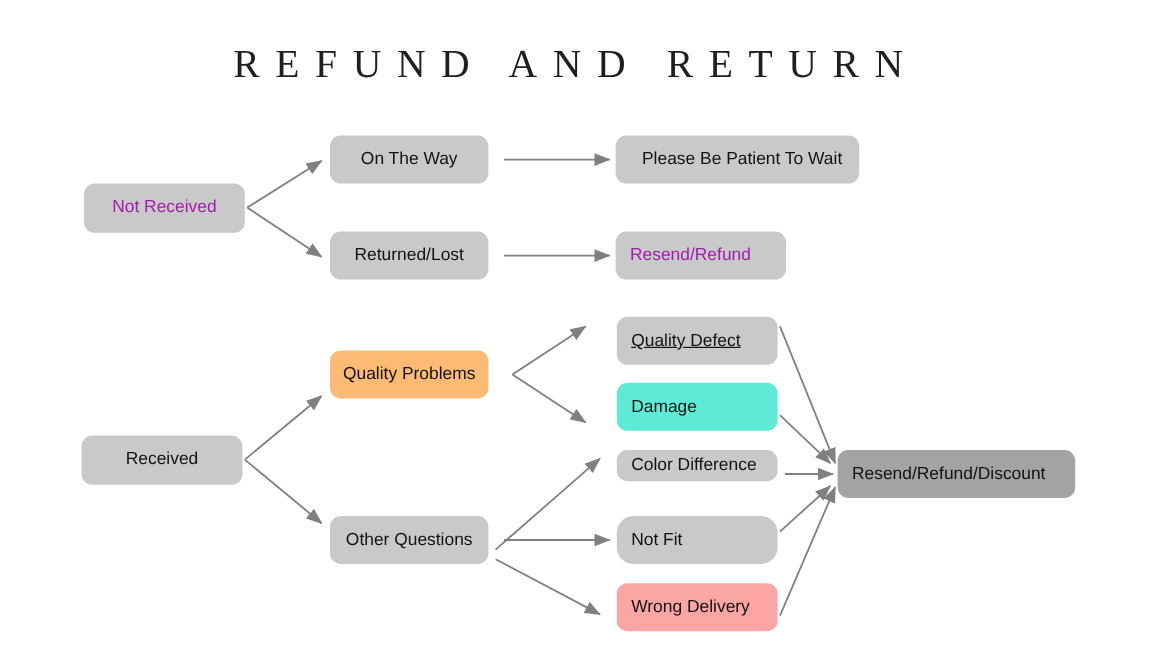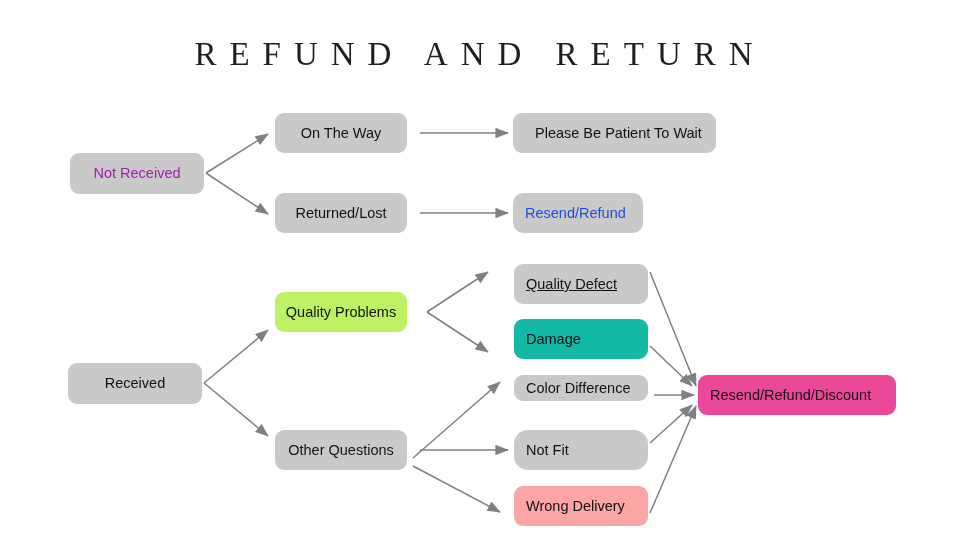--- a/index.html
+++ b/index.html
@@ -94,45 +94,45 @@
       </div>
       <div class="node align-center" style="left: 275px; top: 113px; width: 132px; height: 40px; background: rgb(201, 201, 201); color: rgb(18, 18, 18);">
         <span>On The Way</span>
       </div>
       <div class="node align-center" style="left: 275px; top: 193px; width: 132px; height: 40px; background: rgb(201, 201, 201); color: rgb(18, 18, 18);">
         <span>Returned/Lost</span>
       </div>
       <div class="node align-left" style="left: 513px; top: 113px; width: 203px; height: 40px; background: rgb(201, 201, 201); color: rgb(18, 18, 18); padding-left: 22px;">
         <span>Please Be Patient To Wait</span>
       </div>
-      <div class="node align-left" style="left: 513px; top: 193px; width: 130px; height: 40px; background: rgb(201, 201, 201); color: #1d4ed8; border-radius: 10px;">
+      <div class="node align-left" style="left: 513px; top: 193px; width: 142px; height: 40px; background: rgb(201, 201, 201); color: #a21caf;">
         <span>Resend/Refund</span>
       </div>
       <div class="node align-center" style="left: 68px; top: 363px; width: 134px; height: 41px; background: rgb(201, 201, 201); color: rgb(18, 18, 18);">
         <span>Received</span>
       </div>
-      <div class="node align-center" style="left: 275px; top: 292px; width: 132px; height: 40px; background: #bef264; color: rgb(18, 18, 18);">
+      <div class="node align-center" style="left: 275px; top: 292px; width: 132px; height: 40px; background: #fdba74; color: rgb(18, 18, 18);">
         <span>Quality Problems</span>
       </div>
       <div class="node align-center" style="left: 275px; top: 430px; width: 132px; height: 40px; background: rgb(201, 201, 201); color: rgb(18, 18, 18);">
         <span>Other Questions</span>
       </div>
       <div class="node align-left" style="left: 514px; top: 264px; width: 134px; height: 40px; background: rgb(201, 201, 201); color: rgb(18, 18, 18); text-decoration: underline;">
         <span>Quality Defect</span>
       </div>
-      <div class="node align-left" style="left: 514px; top: 319px; width: 134px; height: 40px; background: #14b8a6; color: rgb(18, 18, 18);">
+      <div class="node align-left" style="left: 514px; top: 319px; width: 134px; height: 40px; background: #5eead4; color: rgb(18, 18, 18);">
         <span>Damage</span>
       </div>
       <div class="node align-left" style="left: 514px; top: 375px; width: 134px; height: 26px; background: rgb(201, 201, 201); color: rgb(18, 18, 18);">
         <span>Color Difference</span>
       </div>
       <div class="node align-left" style="left: 514px; top: 430px; width: 134px; height: 40px; background: rgb(201, 201, 201); color: rgb(18, 18, 18); border-radius: 14px;">
         <span>Not Fit</span>
       </div>
       <div class="node align-left" style="left: 514px; top: 486px; width: 134px; height: 40px; background: #fca5a5; color: rgb(18, 18, 18);">
         <span>Wrong Delivery</span>
       </div>
-      <div class="node align-left" style="left: 698px; top: 375px; width: 198px; height: 40px; background: #ec4899; color: rgb(18, 18, 18);">
+      <div class="node align-left" style="left: 698px; top: 375px; width: 198px; height: 40px; background: #a3a3a3; color: rgb(18, 18, 18);">
         <span>Resend/Refund/Discount</span>
       </div>
     </div>
 
 </div>
 
 </body></html>

